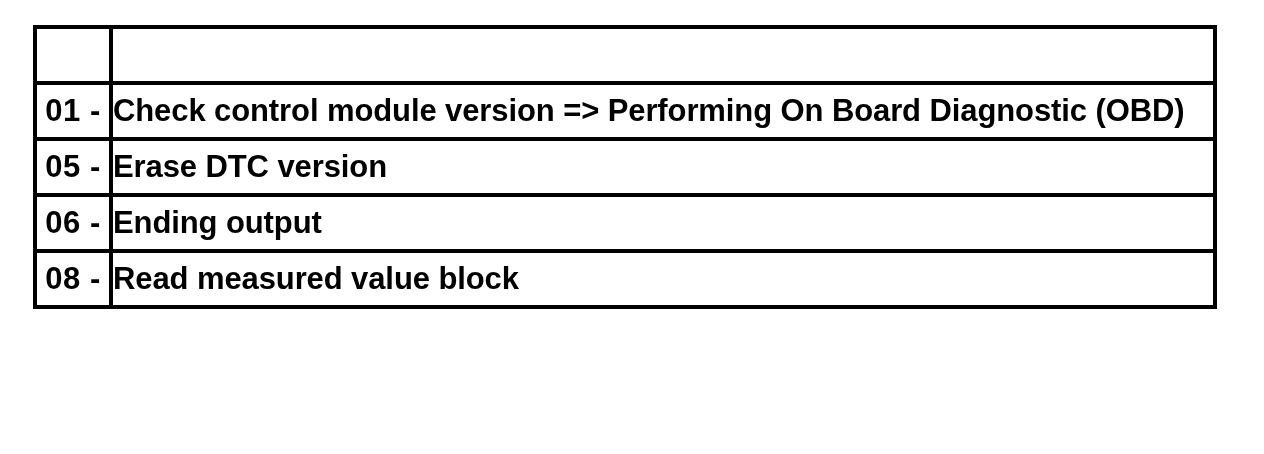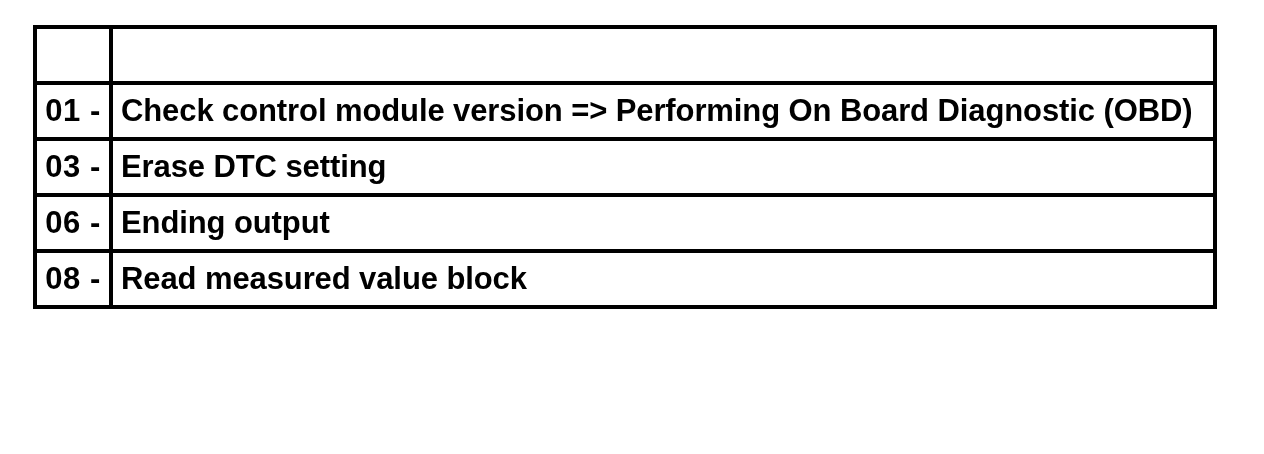--- a/index.html
+++ b/index.html
@@ -75,21 +75,21 @@
 
   .desc-text {
     display: block;
     font-family: "Liberation Sans", sans-serif;
     font-weight: bold;
     font-size: 31px;
     line-height: 34px;
     letter-spacing: -0.1px;
     color: #000000;
     white-space: nowrap;
-    padding-left: 8px;
+    padding-left: 0;
     overflow: hidden;
   }
 
   .empty-cell-content {
     display: block;
     height: 34px;
   }
 </style>
 </head>
 <body>
@@ -118,24 +118,24 @@
         </td>
         <td class="desc-cell">
           <span class="desc-text">Check control module version =&gt; Performing On Board Diagnostic (OBD)</span>
         </td>
       </tr>
 
 
 
       <tr class="data-row">
         <td class="code-cell">
-          <span class="code-text">03 -</span>
+          <span class="code-text">05 -</span>
         </td>
         <td class="desc-cell">
-          <span class="desc-text">Erase DTC setting</span>
+          <span class="desc-text">Erase DTC version</span>
         </td>
       </tr>
 
       <tr class="data-row">
         <td class="code-cell">
           <span class="code-text">06 -</span>
         </td>
         <td class="desc-cell">
           <span class="desc-text">Ending output</span>
         </td>

